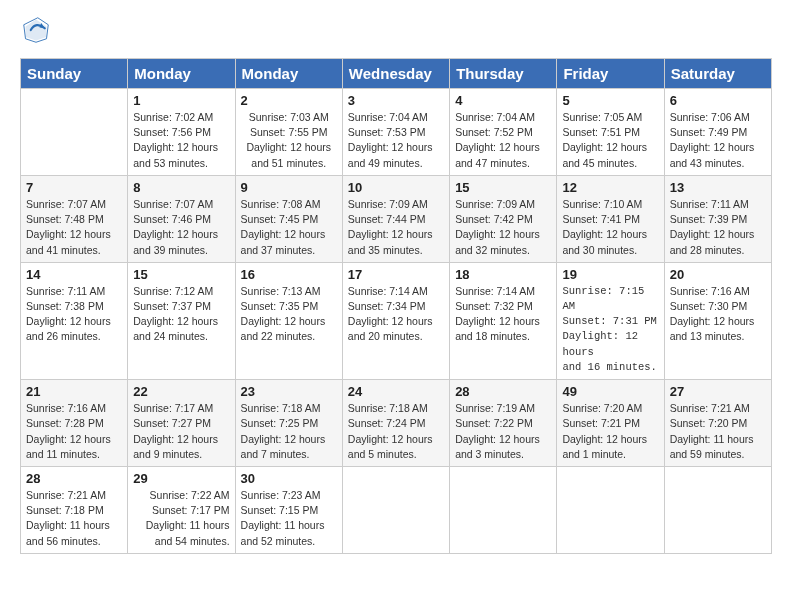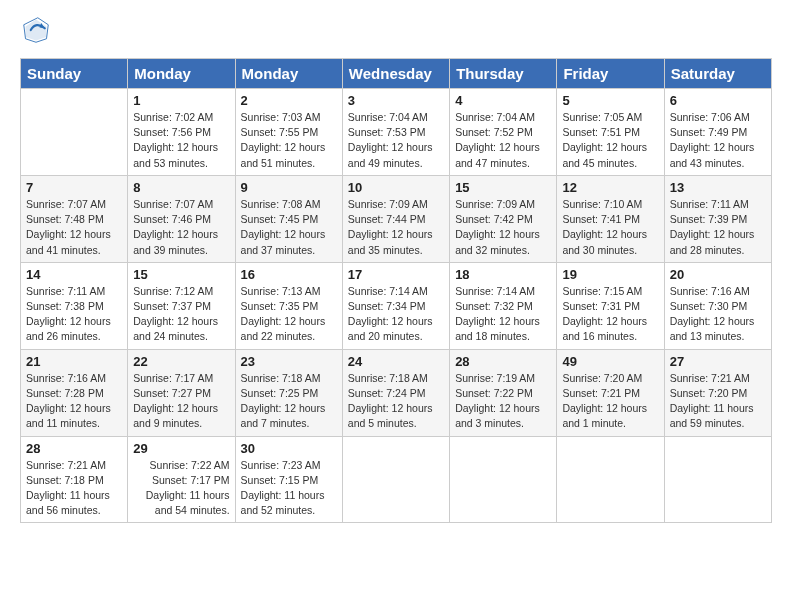--- a/index.html
+++ b/index.html
@@ -134,21 +134,21 @@
         <td class="empty"></td>
         <td>
           <span class="day-num">1</span>
           <div class="day-info" style="white-space: pre-line;">Sunrise: 7:02 AM
 Sunset: 7:56 PM
 Daylight: 12 hours
 and 53 minutes.</div>
         </td>
         <td>
           <span class="day-num">2</span>
-          <div class="day-info" style="white-space: pre-line;">Sunrise: 7:03 AM
+          <div class="day-info" style="white-space: pre-line; text-align: center;">Sunrise: 7:03 AM
 Sunset: 7:55 PM
 Daylight: 12 hours
 and 51 minutes.</div>
         </td>
         <td>
           <span class="day-num">3</span>
           <div class="day-info" style="white-space: pre-line;">Sunrise: 7:04 AM
 Sunset: 7:53 PM
 Daylight: 12 hours
 and 49 minutes.</div>
@@ -257,21 +257,21 @@
         </td>
         <td>
           <span class="day-num">18</span>
           <div class="day-info" style="white-space: pre-line;">Sunrise: 7:14 AM
 Sunset: 7:32 PM
 Daylight: 12 hours
 and 18 minutes.</div>
         </td>
         <td>
           <span class="day-num">19</span>
-          <div class="day-info" style="white-space: pre-line;">Sunrise: 7:15 AM
+          <div class="day-info" style="white-space: pre-line; font-family: Liberation Mono, monospace;">Sunrise: 7:15 AM
 Sunset: 7:31 PM
 Daylight: 12 hours
 and 16 minutes.</div>
         </td>
         <td>
           <span class="day-num">20</span>
           <div class="day-info" style="white-space: pre-line;">Sunrise: 7:16 AM
 Sunset: 7:30 PM
 Daylight: 12 hours
 and 13 minutes.</div>

